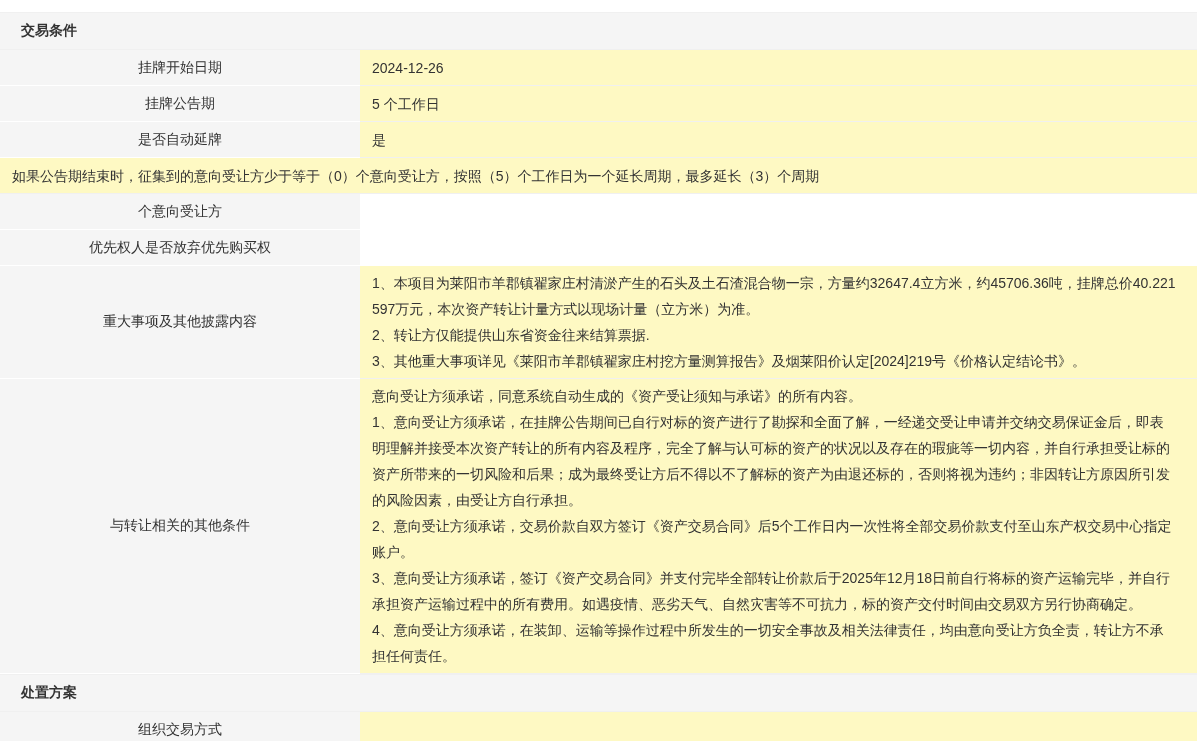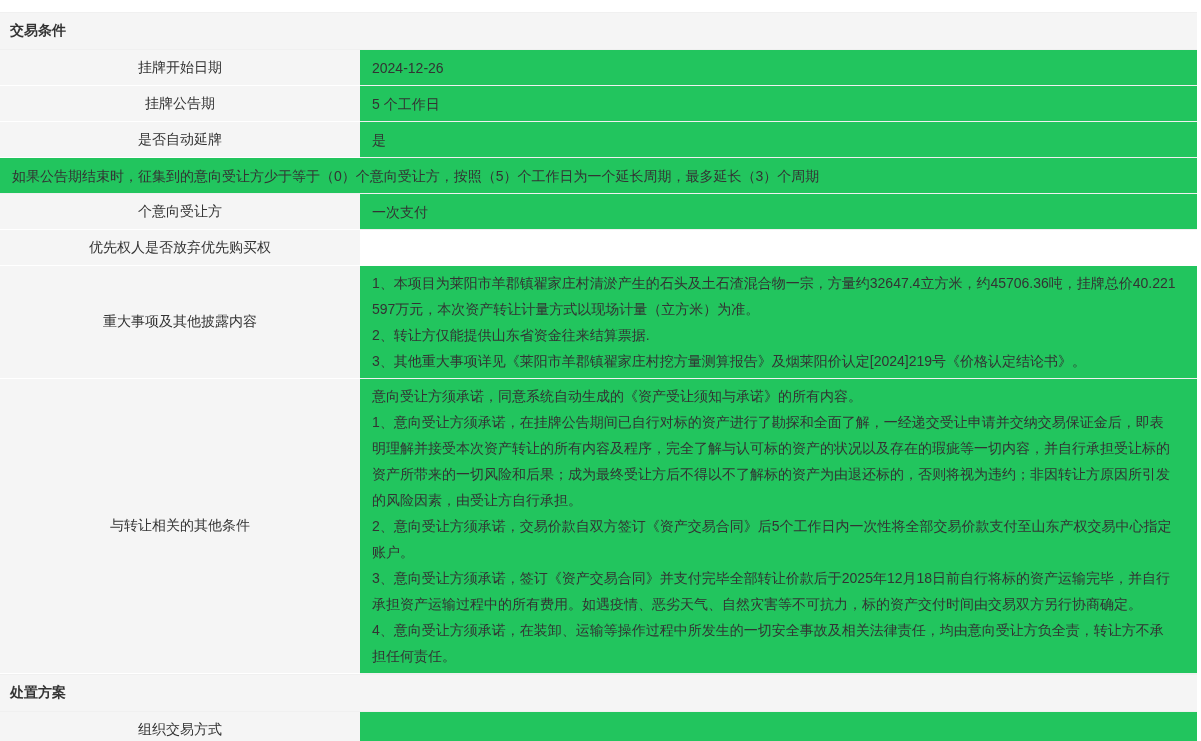--- a/index.html
+++ b/index.html
@@ -18,21 +18,21 @@
   .info-table {
     width: 1197px;
   }
   .section-header {
     background: #f5f5f5;
     border-top: 1px solid #f0f0f0;
     border-bottom: 1px solid #f0f0f0;
     height: 38px;
     display: flex;
     align-items: center;
-    padding-left: 10px;
+    padding-left: 21px;
     font-size: 14px;
     font-weight: bold;
     color: #333333;
   }
   .row {
     display: flex;
     align-items: stretch;
   }
   .row-label {
     width: 360px;
@@ -42,21 +42,21 @@
     display: flex;
     align-items: center;
     justify-content: center;
     font-size: 14px;
     color: #333333;
     min-height: 36px;
     padding: 4px 8px;
   }
   .row-value {
     flex: 1 1 auto;
-    background: #22c55e;
+    background: #fef9c3;
     border-bottom: 1px solid #f0f0f0;
     display: flex;
     align-items: center;
     min-height: 36px;
     padding: 4px 20px 4px 12px;
     font-size: 14px;
     color: #333333;
   }
   .row-value .value-text {
     line-height: 26px;
@@ -96,23 +96,20 @@
     </div>
 
     <div class="row">
       <div class="row-value">
         <span class="value-text">如果公告期结束时，征集到的意向受让方少于等于（0）个意向受让方，按照（5）个工作日为一个延长周期，最多延长（3）个周期</span>
       </div>
     </div>
 
     <div class="row">
       <div class="row-label">个意向受让方</div>
-      <div class="row-value">
-        <span class="value-text">一次支付</span>
-      </div>
     </div>
 
     <div class="row">
       <div class="row-label">优先权人是否放弃优先购买权</div>
     </div>
 
     <div class="row">
       <div class="row-label">重大事项及其他披露内容</div>
       <div class="row-value">
         <span class="value-text">1、本项目为莱阳市羊郡镇翟家庄村清淤产生的石头及土石渣混合物一宗，方量约32647.4立方米，约45706.36吨，挂牌总价40.221597万元，本次资产转让计量方式以现场计量（立方米）为准。

